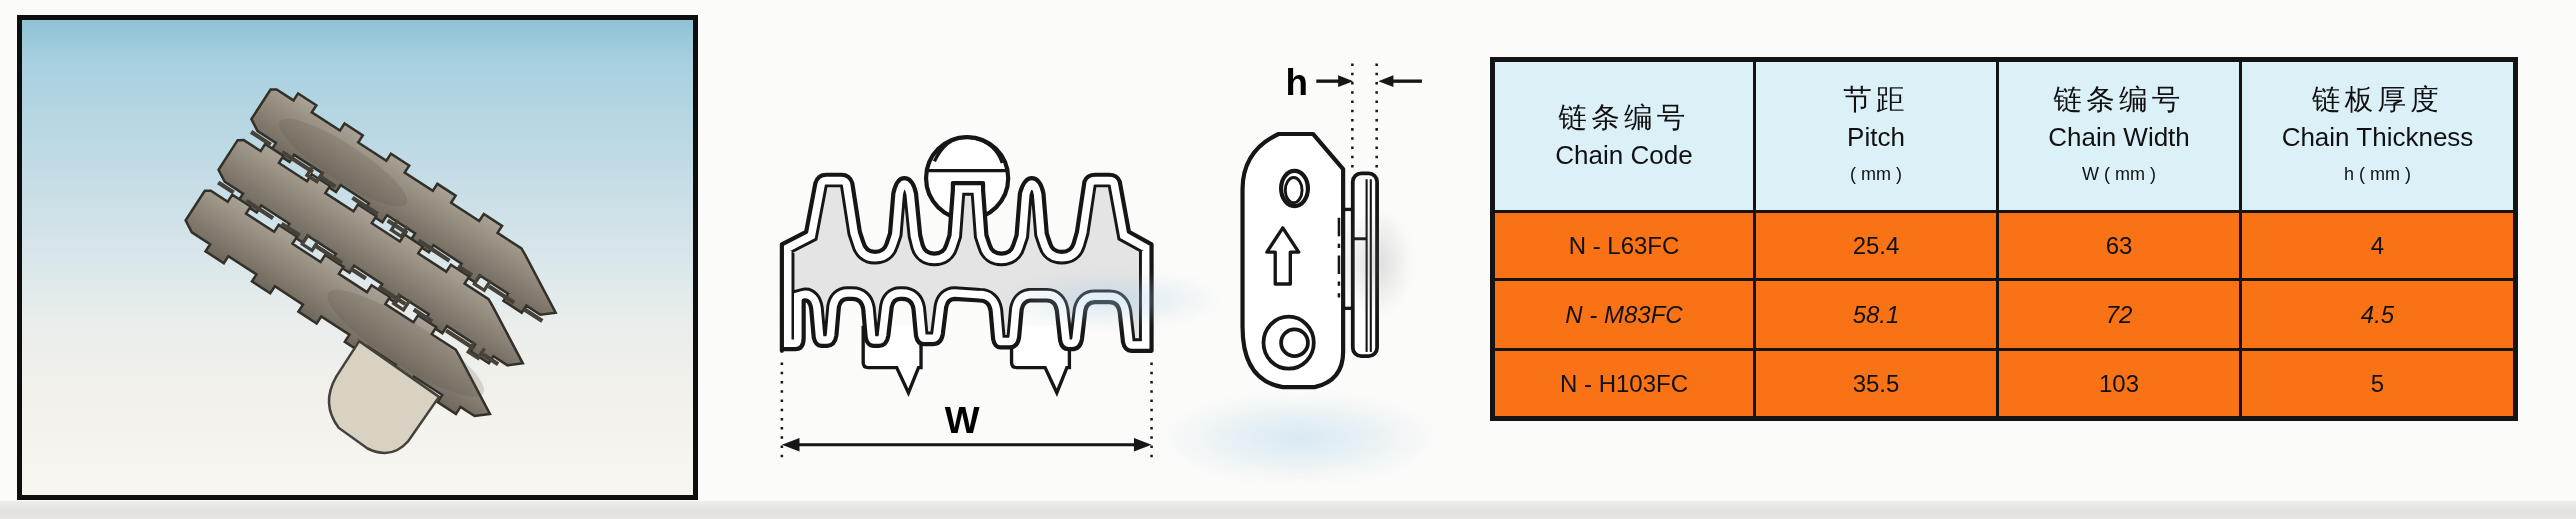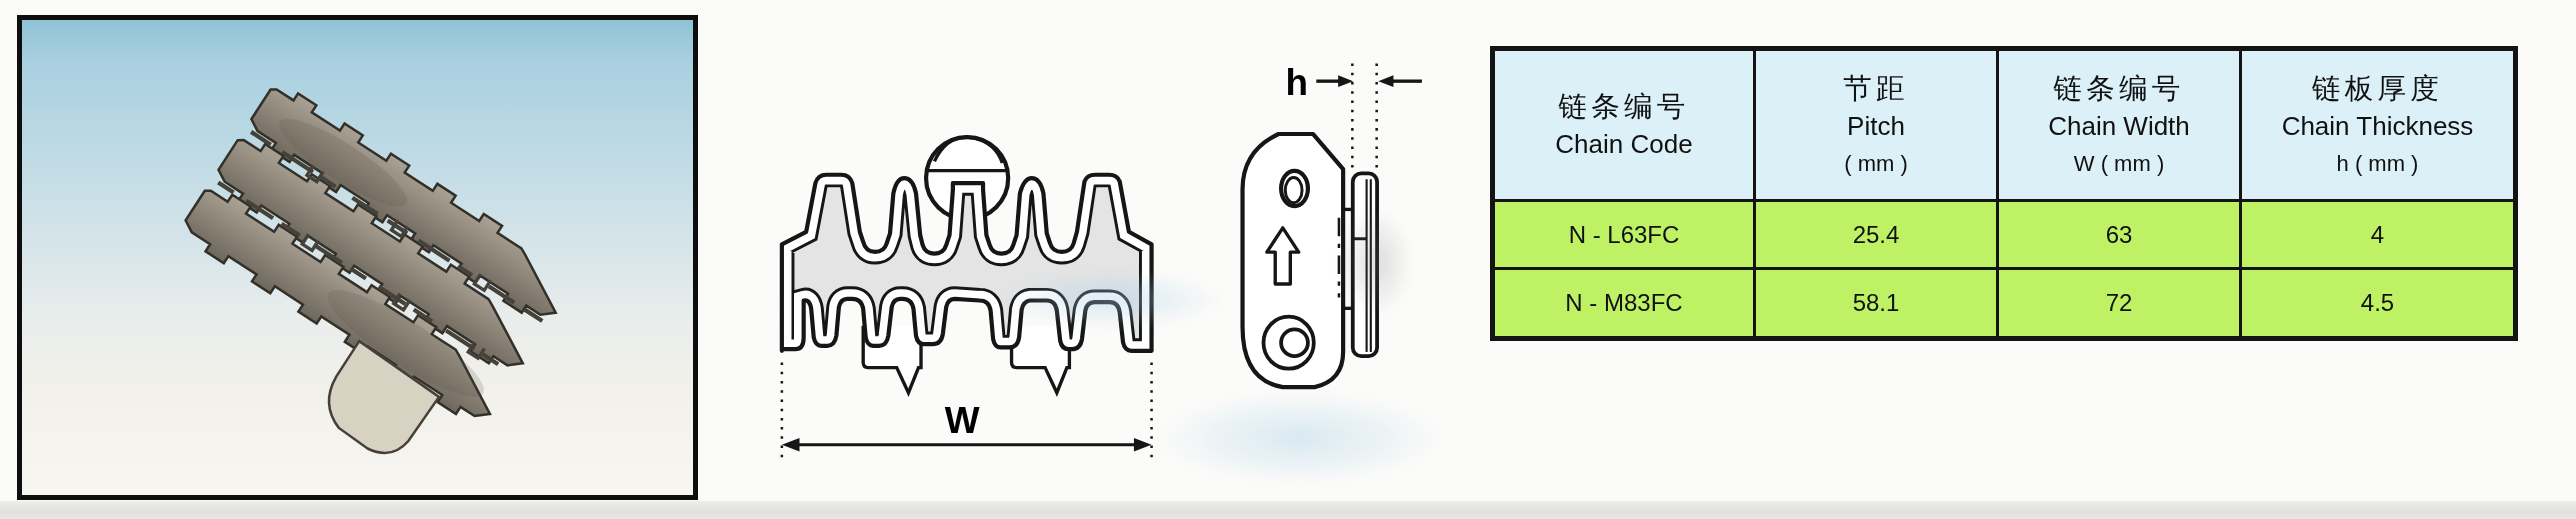--- a/index.html
+++ b/index.html
@@ -16,35 +16,35 @@
     background:linear-gradient(180deg,#8fc2d6 0%,#a9d0e0 9%,#bcd9e4 26%,
                #d4e4e9 46%,#e9edec 63%,#f3f1eb 80%,#f8f6f1 100%);
   }
   .photo-panel svg{position:absolute;left:0;top:0;}
   
   .front-view{position:absolute;left:776px;top:126px;}
   .side-view{position:absolute;left:1214px;top:25px;}
   .drawing-text{font-family:"Liberation Sans","DejaVu Sans",sans-serif;}
   
   table.spec{
-    position:absolute;left:1490px;top:46px;
+    position:absolute;left:1490px;top:57px;
     width:1023px;border-collapse:collapse;table-layout:fixed;
     border:5px solid #141414;
-    background:#bef264;
+    background:#f97316;
   }
   table.spec td,table.spec th{
     border:3.4px solid #141414;
     text-align:center;vertical-align:middle;
     padding:0;
   }
   table.spec thead th{height:148px;font-weight:400;}
   table.spec tbody td{height:65px;font-size:24px;}
   .hdr-zh{display:block;font-size:28.5px;letter-spacing:4.2px;line-height:39px;}
   .hdr-en{display:block;font-size:26px;line-height:37px;}
-  .hdr-unit{display:block;font-size:22px;line-height:37px;}
+  .hdr-unit{display:block;font-size:18px;line-height:37px;}
   
   .bottom-strip{
     position:absolute;left:0;top:501px;width:2576px;height:18.4px;
     background:linear-gradient(180deg,#eeede9 0%,#e2e1dd 60%,#e8e7e3 100%);
   }
   .wm{position:absolute;pointer-events:none;filter:blur(5px);}
   .wm1{left:998px;top:270px;width:226px;height:59px;
        background:radial-gradient(closest-side,rgba(165,205,230,.40),rgba(165,205,230,0));}
   .wm2{left:1157px;top:392px;width:285px;height:92px;
        background:radial-gradient(closest-side,rgba(150,198,228,.35),rgba(150,198,228,0));}
@@ -195,26 +195,32 @@
         </th>
       </tr>
     </thead>
     <tbody>
       <tr>
         <td>N - L63FC</td>
         <td>25.4</td>
         <td>63</td>
         <td>4</td>
       </tr>
-      <tr style="height:70px;">
+      <tr style="height:70px;font-style:italic;">
         <td>N - M83FC</td>
         <td>58.1</td>
         <td>72</td>
         <td>4.5</td>
       </tr>
+      <tr style="height:69px;">
+        <td>N - H103FC</td>
+        <td>35.5</td>
+        <td>103</td>
+        <td>5</td>
+      </tr>
     </tbody>
   </table>
 
   <div class="wm wm1"></div>
   <div class="wm wm2"></div>
   <div class="wm wm3"></div>
 
   <div class="bottom-strip"></div>
 </div>
 

